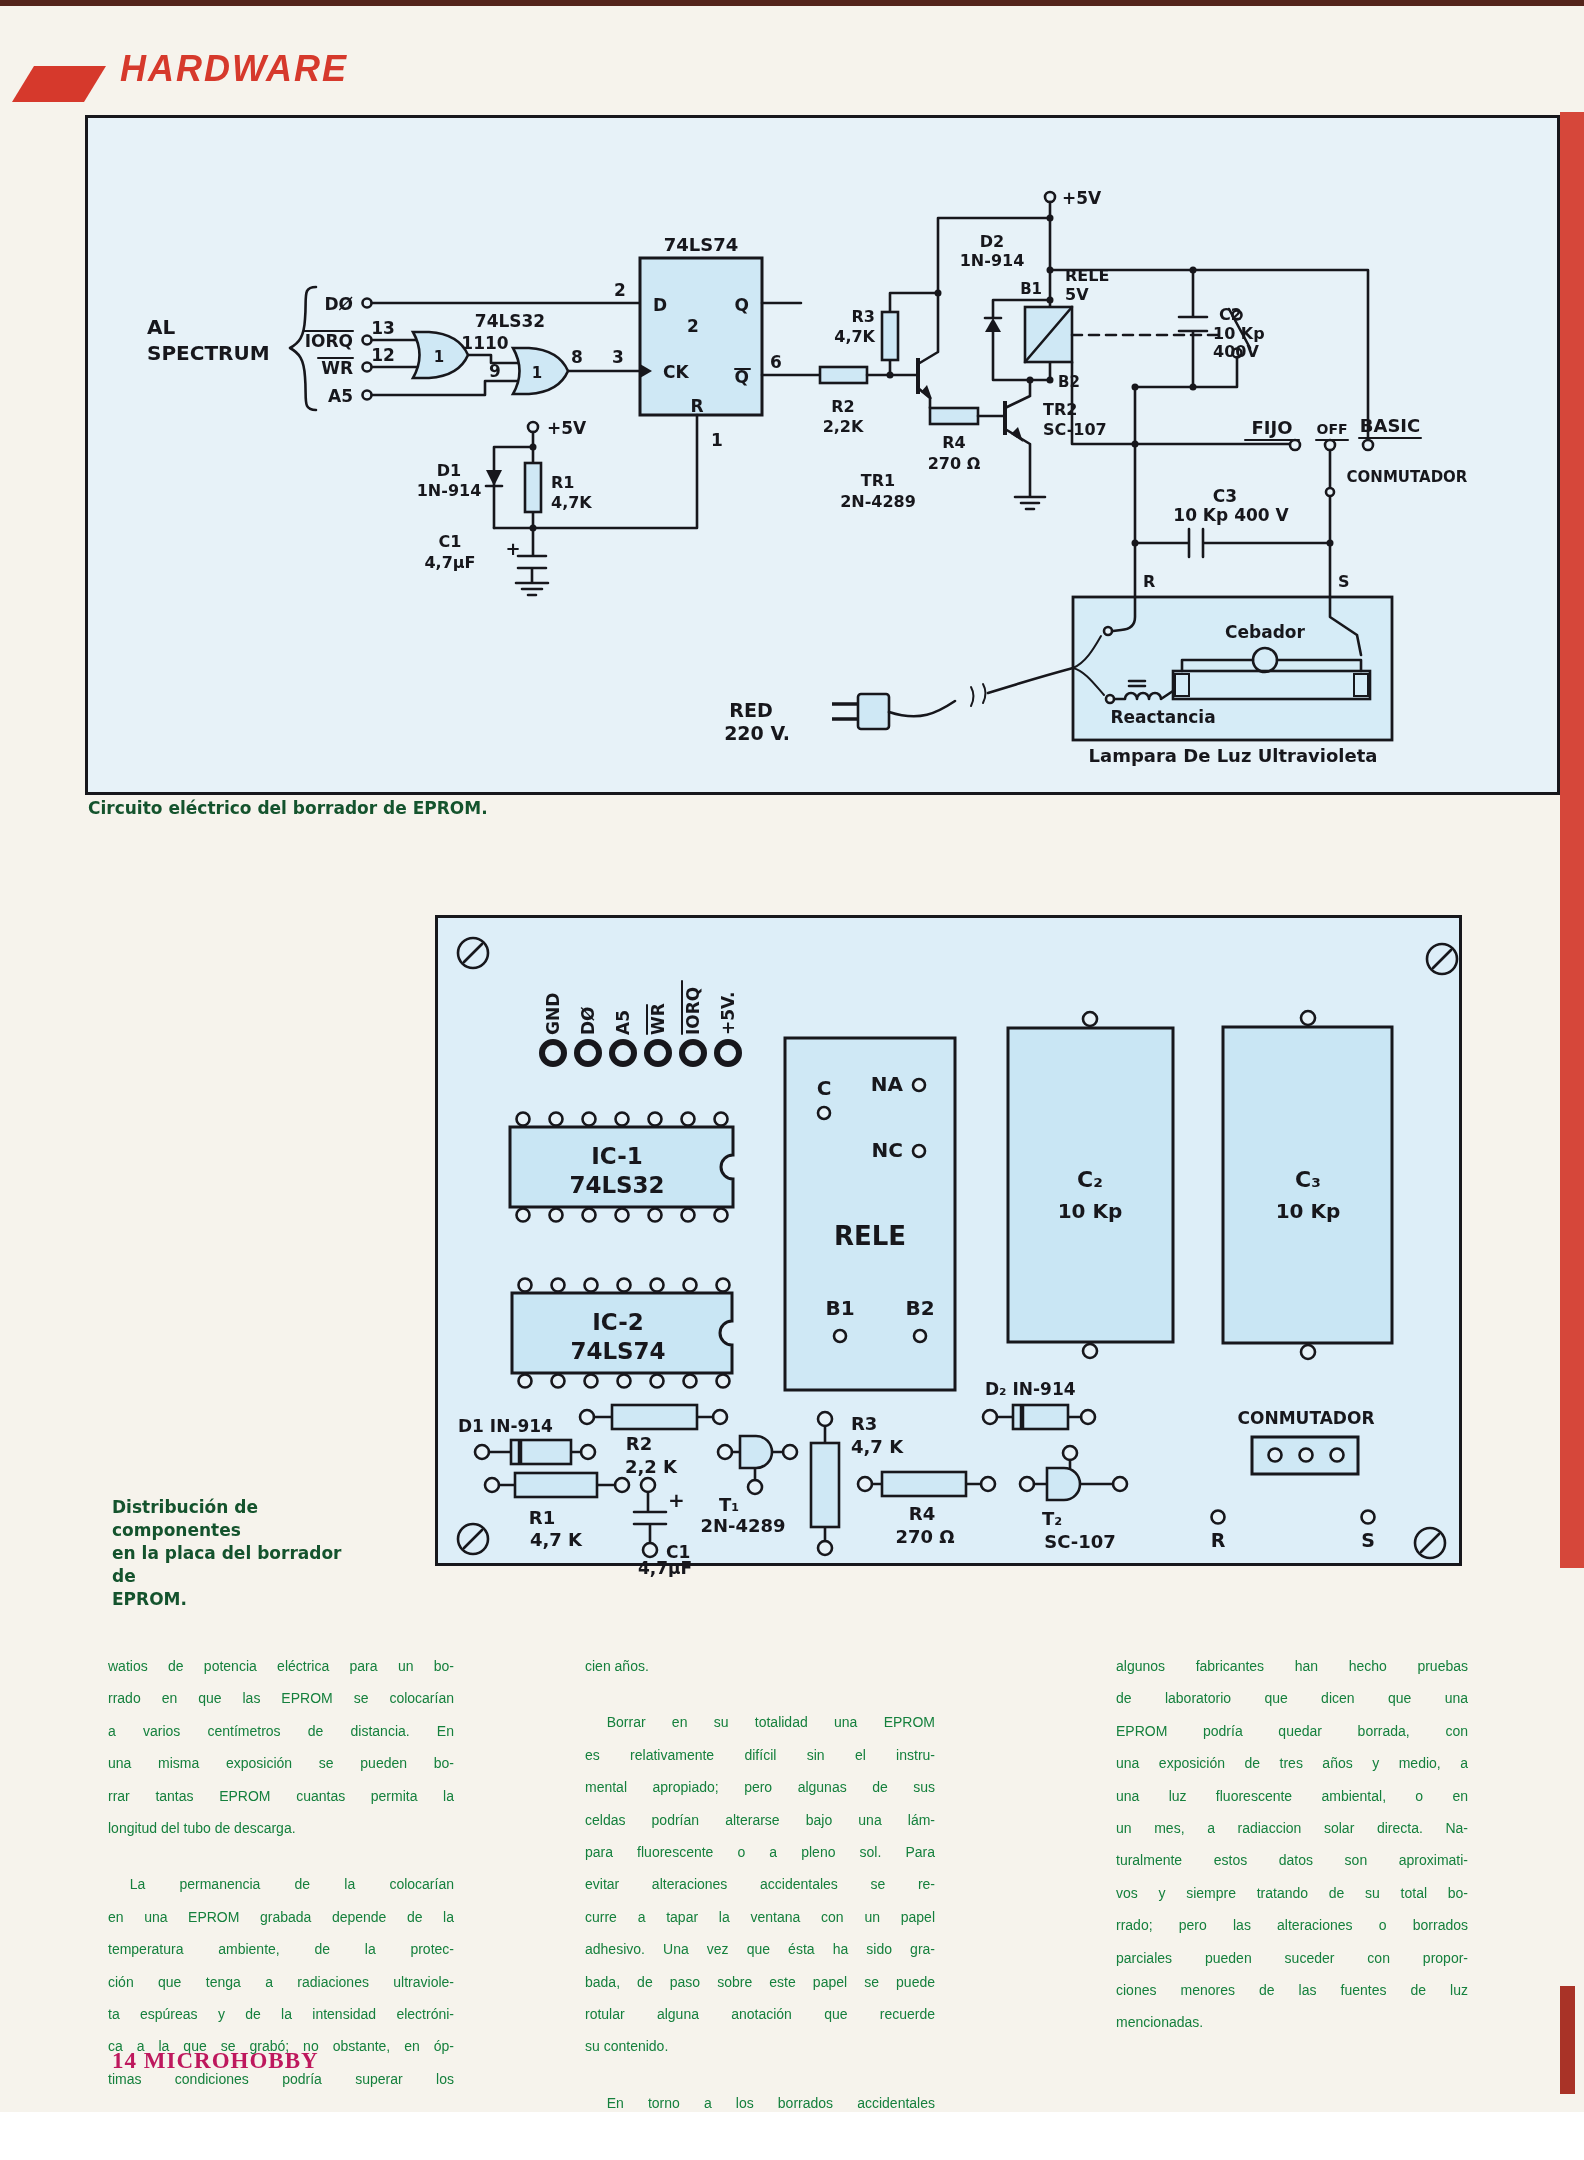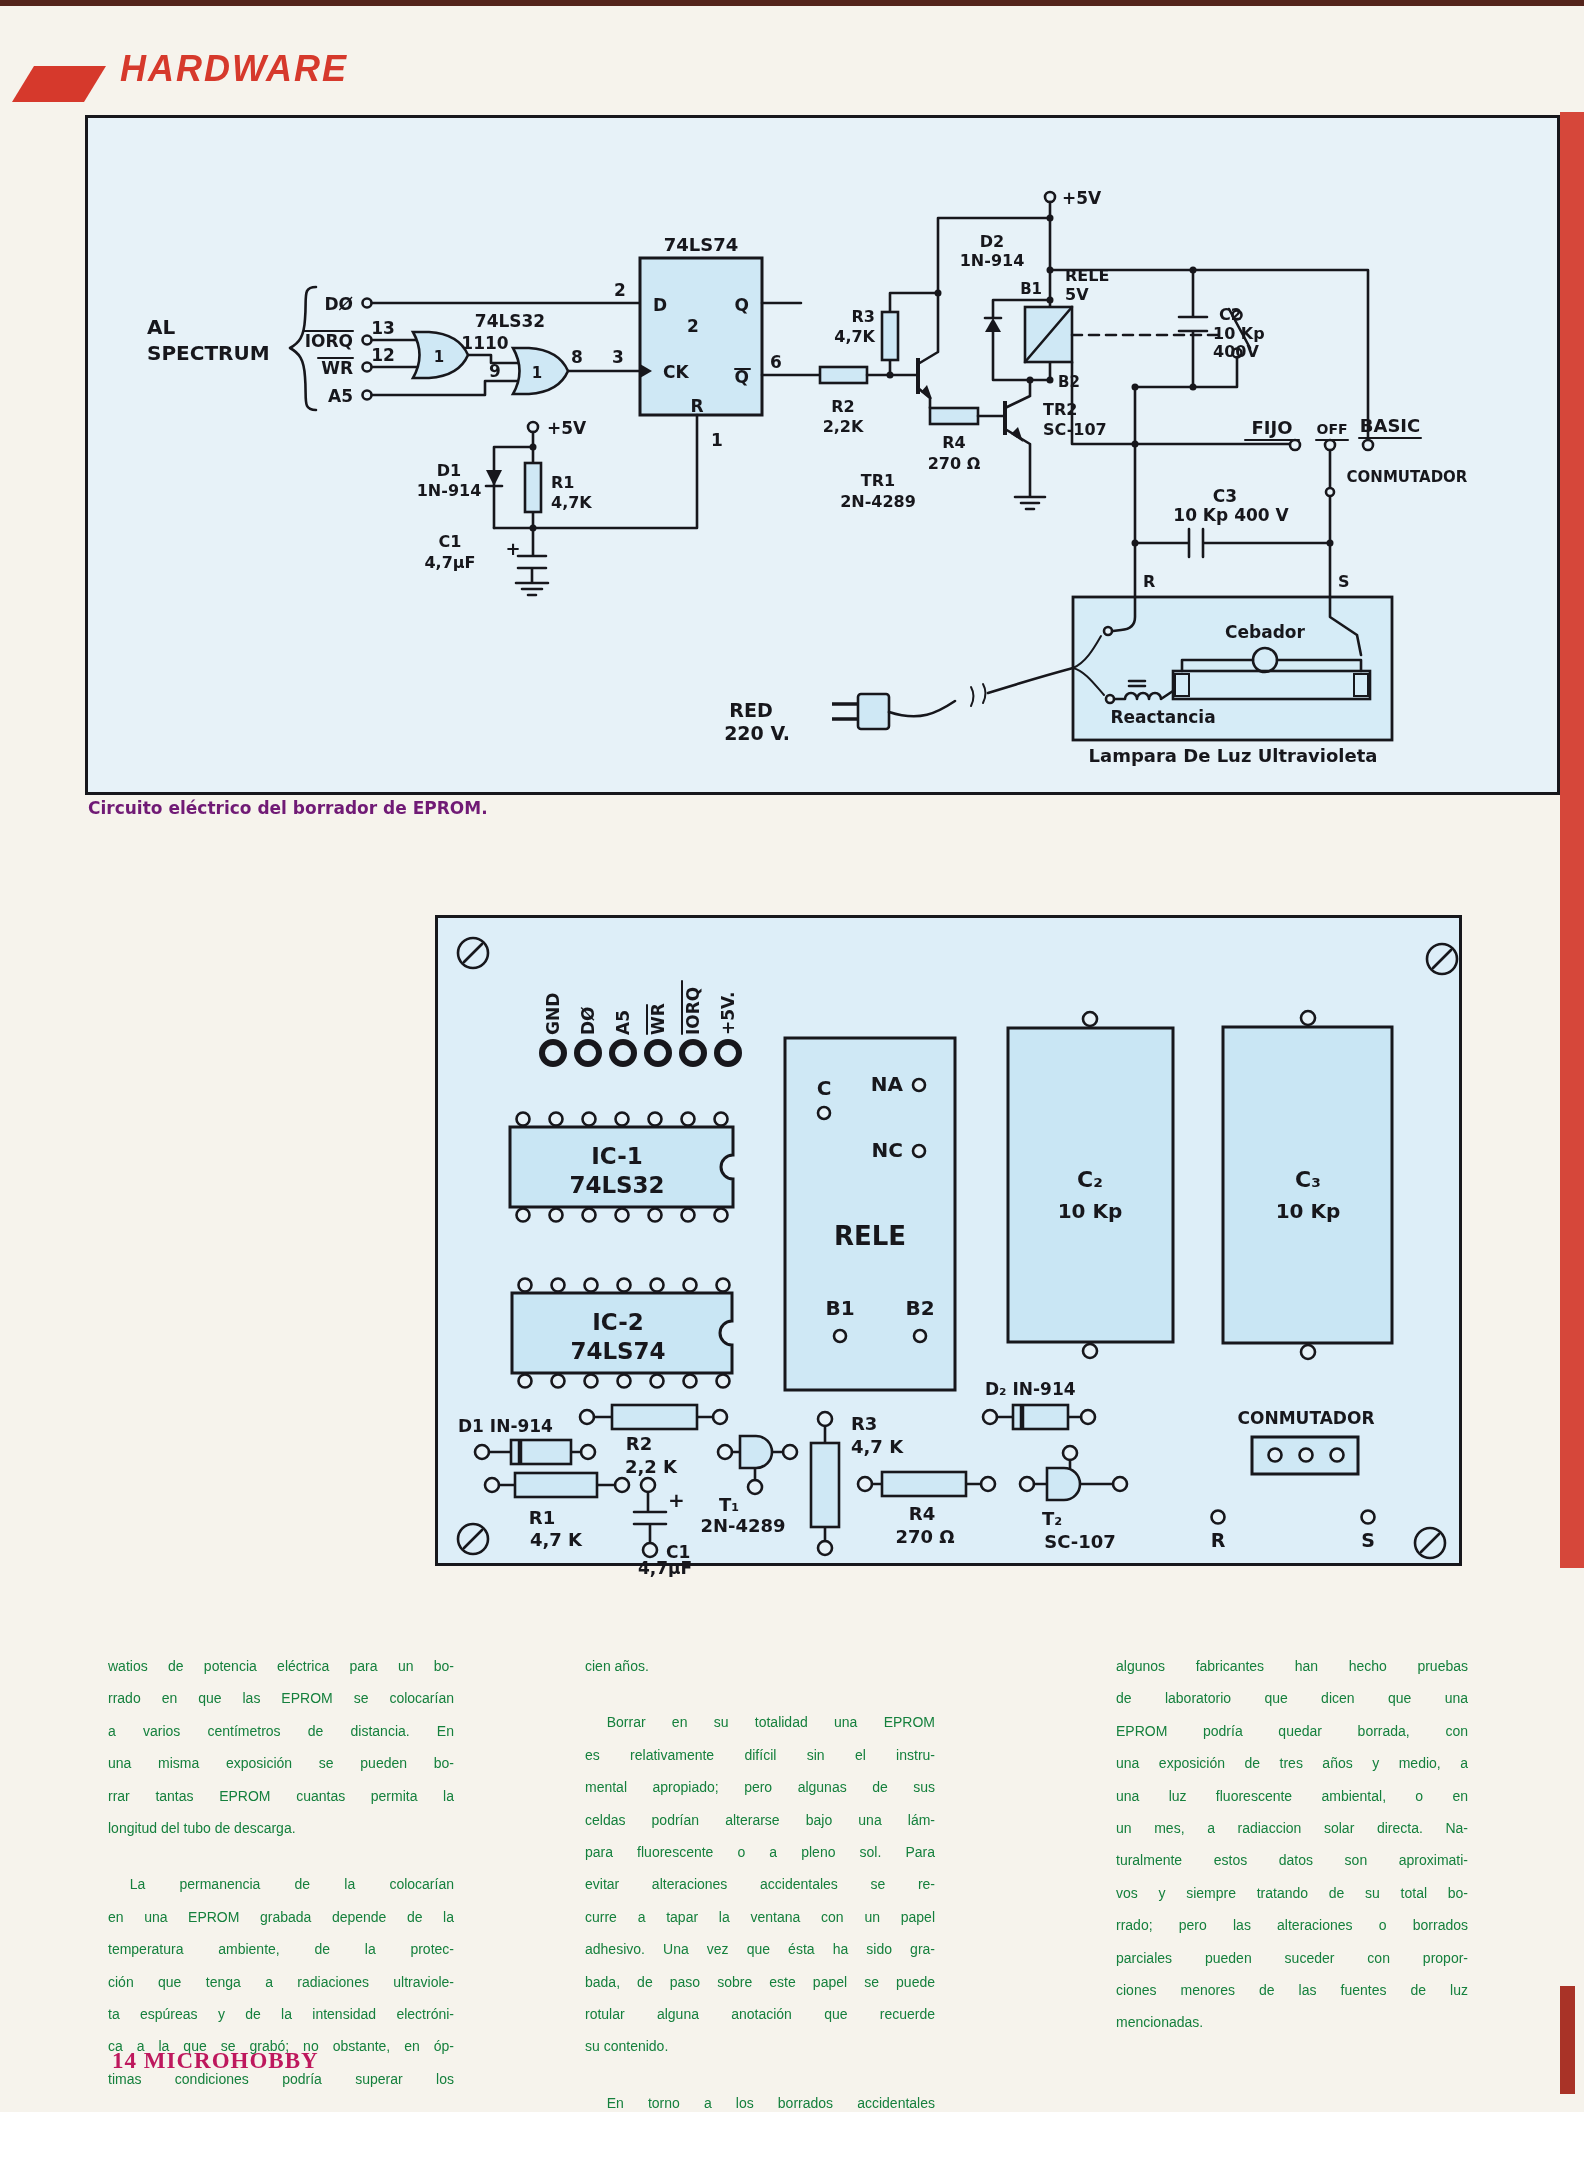--- a/index.html
+++ b/index.html
@@ -7,21 +7,21 @@
          font-family:"Liberation Sans",sans-serif;}
   .abs{position:absolute;}
   
   #topline{left:0;top:0;width:1584px;height:6px;background:#54241b;}
   #hw-title{left:120px;top:48px;font:italic 800 36px "Liberation Sans",sans-serif;
             color:#d6392c;letter-spacing:2px;}
   #side-red{left:1560px;top:112px;width:24px;height:1456px;background:#d6473a;}
   #side-red2{left:1560px;top:1986px;width:15px;height:108px;background:#a93327;}
   #bottomline{left:430px;top:2144px;width:1154px;height:6px;background:#35a08d;}
   
-  .cap{font:bold 17px "DejaVu Sans",sans-serif;color:#701a75;}
+  .cap{font:bold 17px "DejaVu Sans",sans-serif;color:#14532d;}
   #cap1{left:88px;top:798px;}
   #cap2{left:112px;top:1496px;width:240px;line-height:23px;}
   
   .col{position:absolute;top:1650px;font-family:Liberation Sans, sans-serif;
        font-size:14px;color:#15803d;line-height:32.4px;}
   #col1{left:108px;width:346px;}
   #col2{left:585px;width:350px;}
   #col3{left:1116px;width:352px;}
   .ln{text-align:justify;text-align-last:justify;white-space:normal;}
   .end{text-align-last:left;}
@@ -426,20 +426,25 @@
     </g>
 
     <g>
       <circle cx="783" cy="602" r="6.5" class="pin"></circle>
       <text x="783" y="632" text-anchor="middle" class="t19">R</text>
       <circle cx="933" cy="602" r="6.5" class="pin"></circle>
       <text x="933" y="632" text-anchor="middle" class="t19">S</text>
     </g>
   </svg>
 
+  <div class="abs cap" id="cap2">
+    <div>Distribución de componentes</div>
+    <div>en la placa del borrador de</div>
+    <div>EPROM.</div>
+  </div>
 
   <div class="col" id="col1">
     <div class="ln">watios de potencia eléctrica para un bo-</div>
     <div class="ln">rrado en que las EPROM se colocarían</div>
     <div class="ln">a varios centímetros de distancia. En</div>
     <div class="ln">una misma exposición se pueden bo-</div>
     <div class="ln">rrar tantas EPROM cuantas permita la</div>
     <div class="ln end">longitud del tubo de descarga.</div>
     <div class="ln ind">La permanencia de la colocarían</div>
     <div class="ln">en una EPROM grabada depende de la</div>

